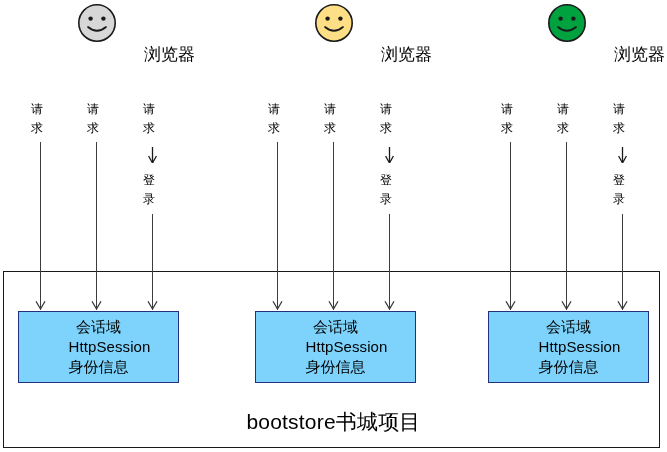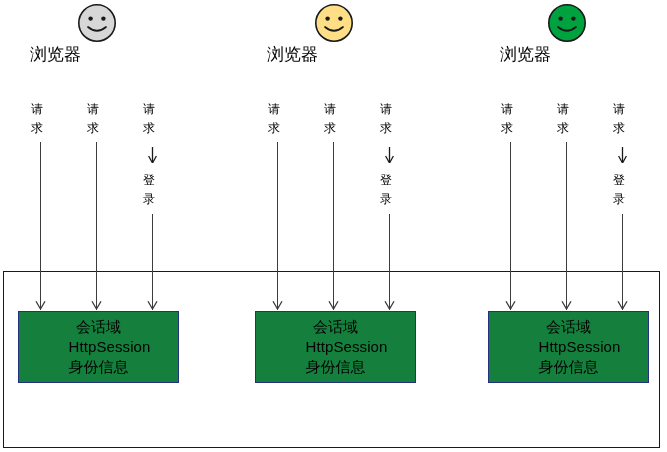--- a/index.html
+++ b/index.html
@@ -67,25 +67,24 @@
     height: 40px;
   }
   .smiley svg { display: block; }
 
   
   .browser-label {
     position: absolute;
     top: 44px;
     left: 0px;
     width: 195px;
-    text-align: left;
+    text-align: right;
     font-size: 17px;
     line-height: 22px;
     white-space: nowrap;
-    padding-left: 30px;
   }
 
   
   .vlabel {
     position: absolute;
     font-size: 12px;
     line-height: 19px;
     width: 18px;
     text-align: center;
     white-space: normal;
@@ -106,37 +105,38 @@
   .arrowhead svg { display: block; }
 
   
   .session-box {
     position: absolute;
     top: 311px;
     width: 161px;
     height: 72px;
     border: 1.6px solid #23307c;
     box-sizing: border-box;
-    background: #15803d;
+    background: #7dd3fc;
     display: flex;
     flex-direction: column;
     align-items: center;
     justify-content: center;
     font-size: 15px;
     line-height: 20px;
   }
   .session-box .line { display: block; white-space: nowrap; }
   .session-box .line.mono-ish { letter-spacing: 0.1px; padding-left: 22px; }
 </style>
 </head>
 <body>
 
 <div id="stage">
 
   <div class="project-container"></div>
+  <div class="project-label">bootstore书城项目</div>
 
   <div class="group g0">
 
     <div class="smiley">
       <svg width="40" height="40" viewBox="0 0 40 40" aria-hidden="true">
         <circle cx="20" cy="20" r="18.2" fill="#d7d7d7" stroke="#1a1a1a" stroke-width="1.6"></circle>
         <circle cx="13.6" cy="15.6" r="2.2" fill="#1a1a1a"></circle>
         <circle cx="26.4" cy="15.6" r="2.2" fill="#1a1a1a"></circle>
         <path d="M11 24 Q20 31.5 29 24" fill="none" stroke="#1a1a1a" stroke-width="1.7" stroke-linecap="round"></path>
       </svg>

